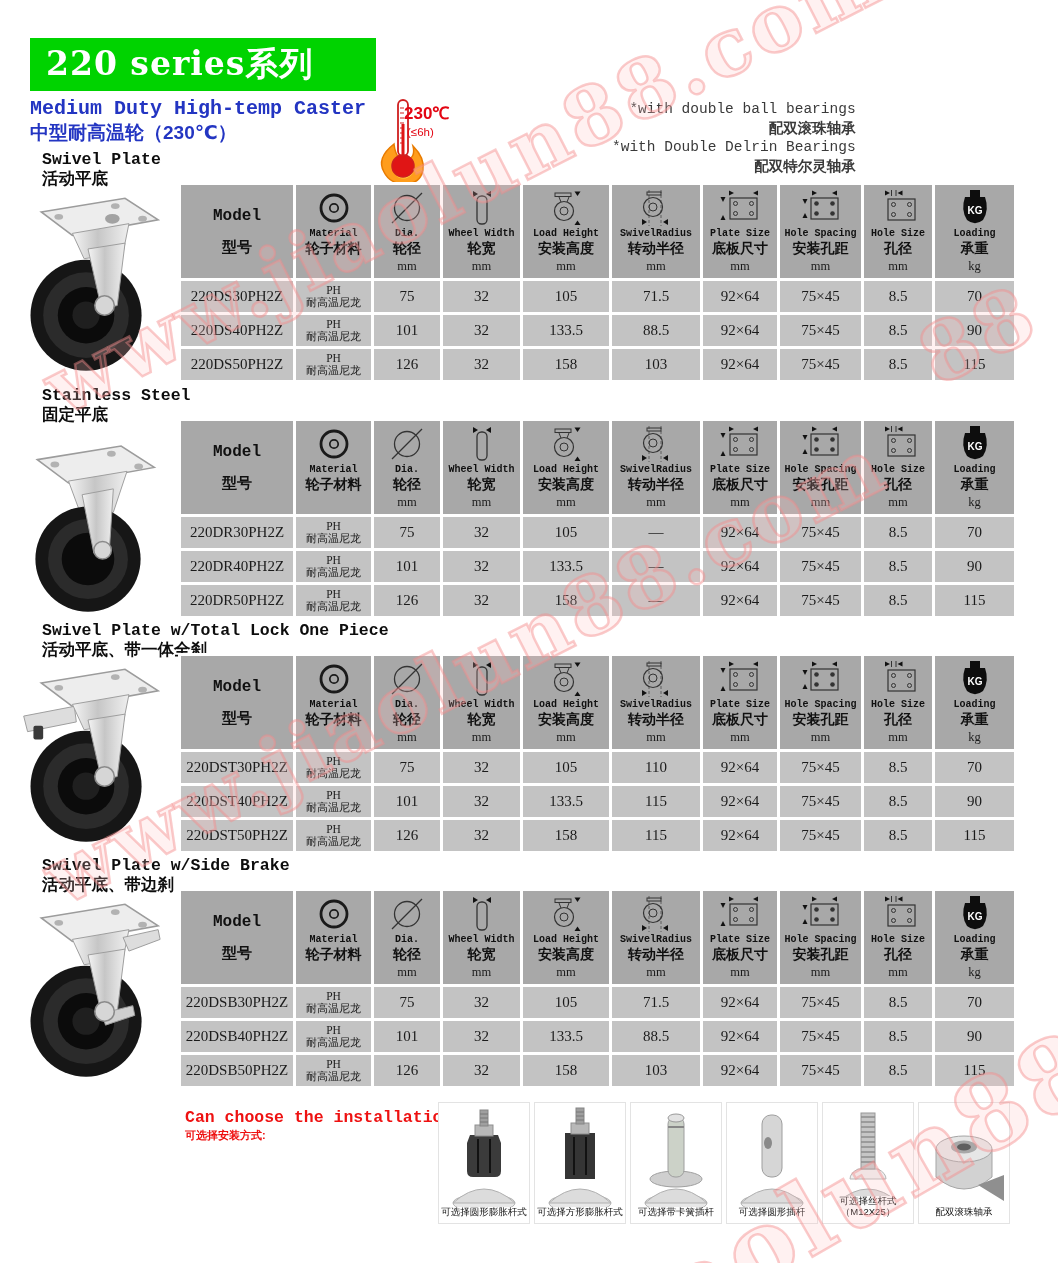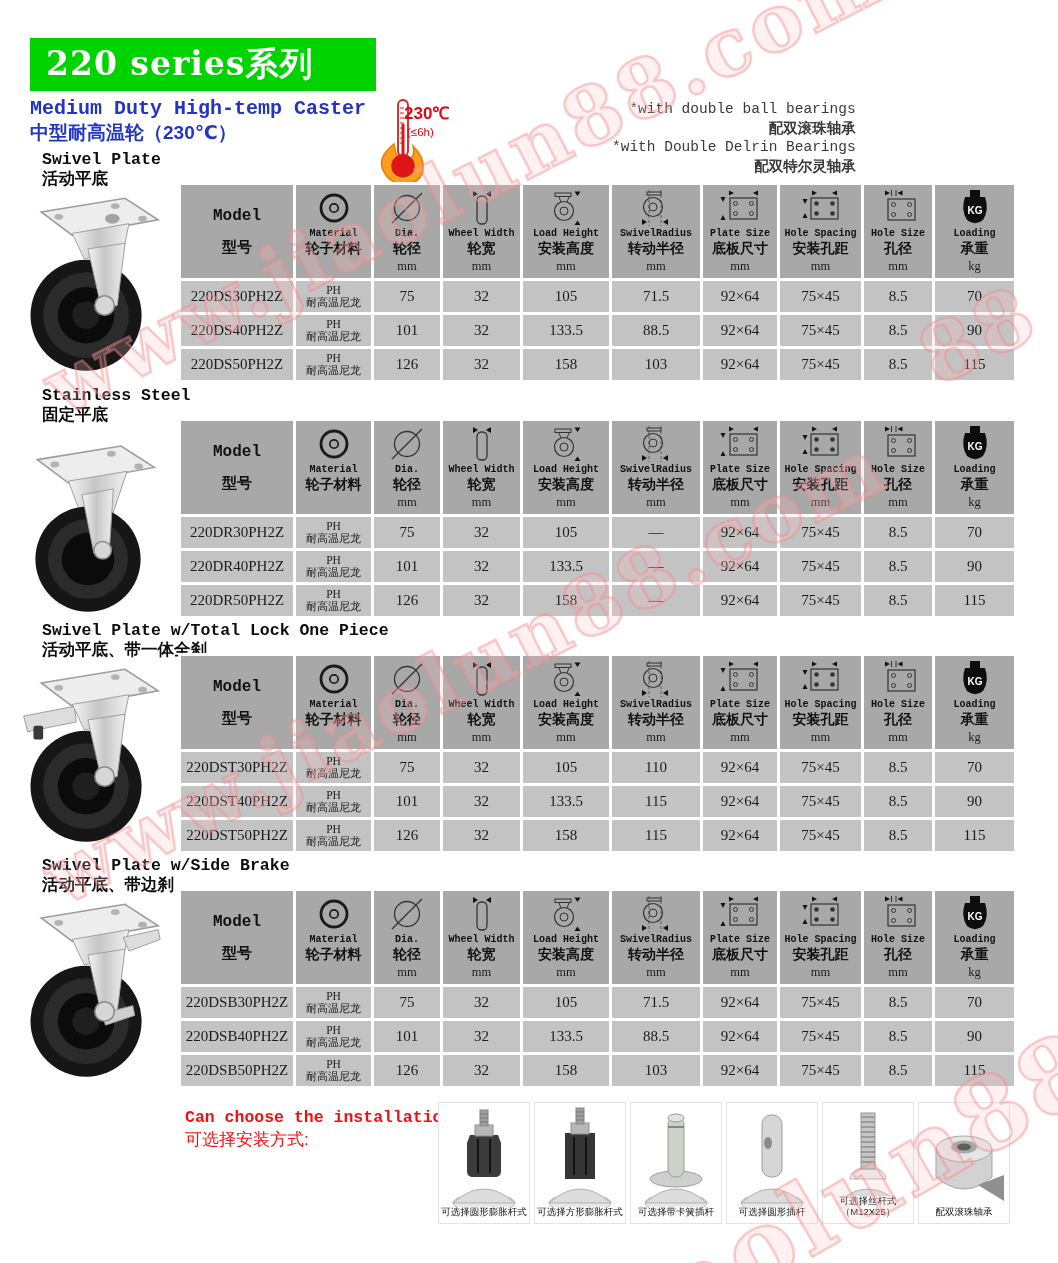--- a/index.html
+++ b/index.html
@@ -43,21 +43,21 @@
   .h-unit{font-family:"Liberation Serif",serif;font-size:12.5px;height:15px;color:#1b1b1b;}
   th.model-h .h-en{font-size:16px;}
   th.model-h .h-cn{font-size:15px;margin-top:12px;}
   td.cell-model{font-size:14.5px;}
   .mat-en{font-size:11.5px;line-height:1.05;}
   .mat-cn{font-size:11px;line-height:1.1;}
 
   
   .install-title{position:absolute;left:185px;top:1108px;color:#ee1111;line-height:1.25;}
   .inst-en{font-family:"Liberation Mono","DejaVu Sans Mono",monospace;font-weight:bold;font-size:16.5px;}
-  .inst-cn{font-weight:normal;font-size:17px;}
+  .inst-cn{font-weight:bold;font-size:11px;}
   .install-options{position:absolute;left:438px;top:1102px;display:flex;gap:4px;}
   .opt-box{width:92px;height:122px;background:#fff;border:1px solid #e3e3e3;position:relative;box-sizing:border-box;
     display:flex;justify-content:center;}
   .opt-caption{position:absolute;bottom:5px;left:0;width:100%;text-align:center;font-size:9.5px;
     color:#101010;line-height:1.15;background:rgba(255,255,255,.85);}
 
   
   .wm{position:absolute;pointer-events:none;z-index:60;font-family:"DejaVu Serif",serif;font-weight:bold;
     color:rgba(255,190,190,0.22);-webkit-text-stroke:2.5px rgba(244,140,140,0.45);white-space:nowrap;
     transform:rotate(-27deg);transform-origin:left center;letter-spacing:4px;}

